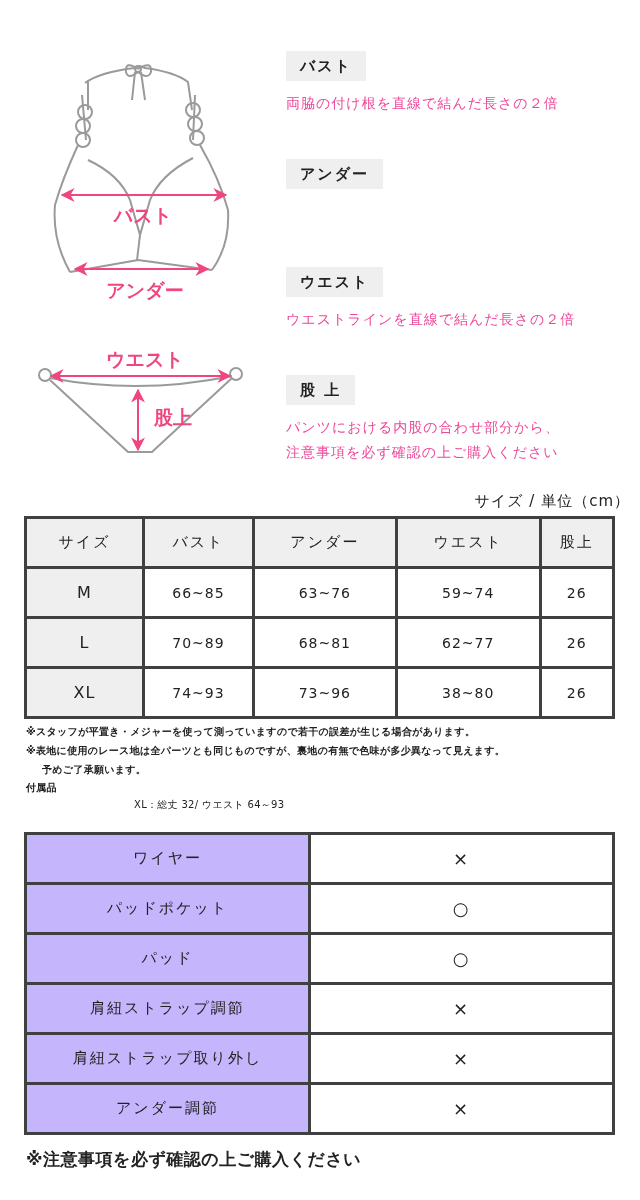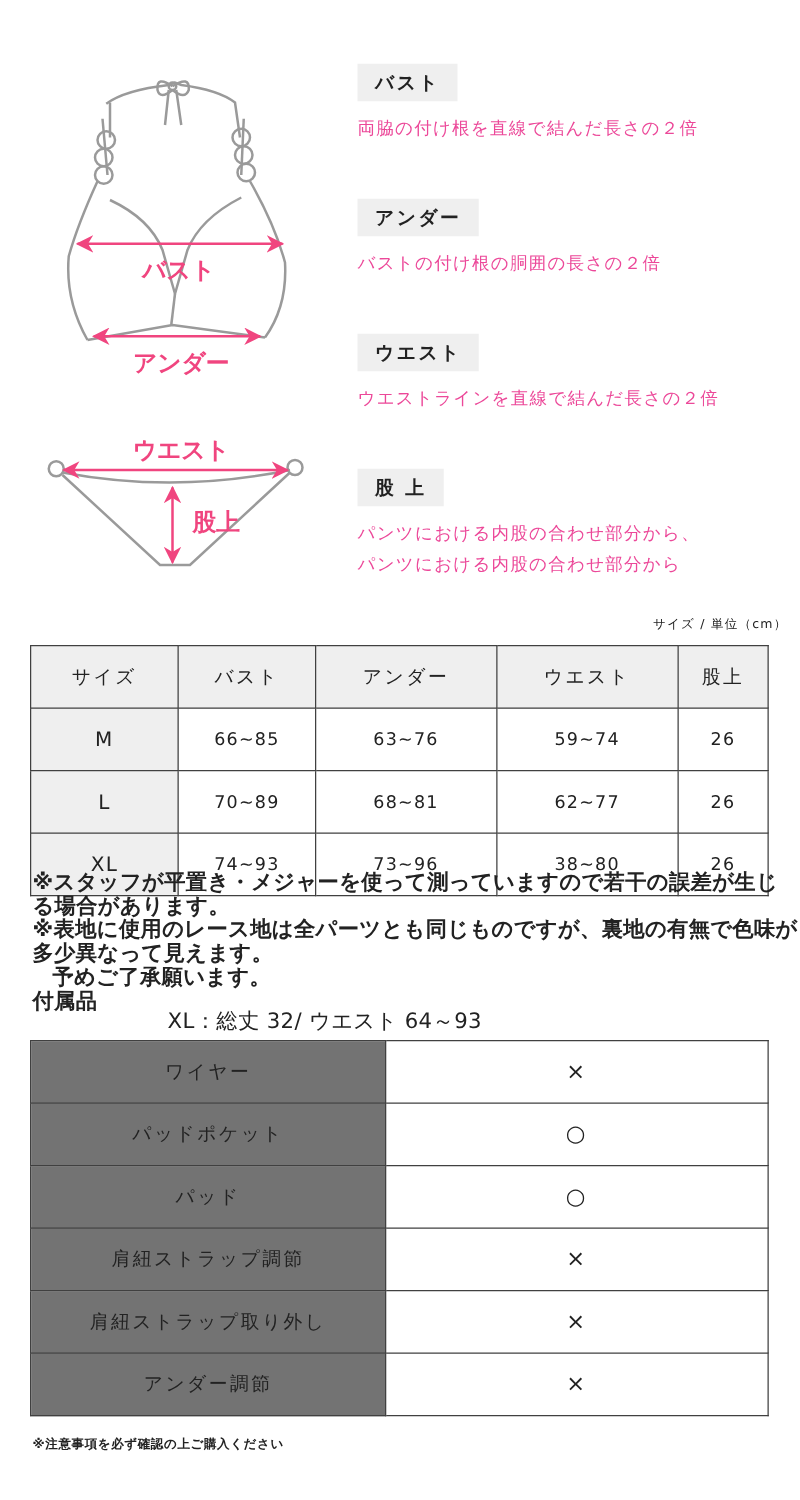--- a/index.html
+++ b/index.html
@@ -6,40 +6,40 @@
   html, body { width: 640px; height: 1200px; background: #ffffff; overflow: hidden; }
   body { position: relative; font-family: "DejaVu Sans", "Liberation Sans", sans-serif; color: #222; }
 
   .illus { position: absolute; left: 0; top: 0; width: 280px; height: 480px; }
   .illus svg { position: absolute; left: 0; top: 0; }
 
   .def { position: absolute; left: 286px; }
   .def-label { display: inline-block; background: #efefef; height: 30px; line-height: 30px; padding: 0 14px; font-size: 15px; font-weight: bold; color: #222; letter-spacing: 2px; }
   .def-text { font-size: 14px; color: #ec4899; margin-top: 10px; line-height: 25px; letter-spacing: 1px; }
 
-  .unit { position: absolute; right: 10px; top: 492px; font-size: 10px; color: #222; letter-spacing: 1px; }
+  .unit { position: absolute; right: 10px; top: 492px; font-size: 15px; color: #222; letter-spacing: 1px; }
 
   table { border-collapse: collapse; position: absolute; }
-  td, th { border: 1px solid #404040; text-align: center; vertical-align: middle; }
+  td, th { border: 3px solid #404040; text-align: center; vertical-align: middle; }
   #size-table { left: 24px; top: 516px; width: 591px; }
   #size-table th { background: #efefef; height: 50px; font-weight: normal; font-size: 15px; color: #222; letter-spacing: 2px; }
   #size-table td { height: 50px; font-size: 14px; color: #222; letter-spacing: 1px; }
   #size-table td.sz { background: #efefef; font-size: 16px; }
   #size-table col.c1 { width: 118px; }
 
-  .notes { position: absolute; left: 26px; top: 697px; font-size: 17px; font-weight: bold; color: #222; line-height: 19px; letter-spacing: 0.3px; }
+  .notes { position: absolute; left: 26px; top: 722px; font-size: 10px; font-weight: bold; color: #222; line-height: 19px; letter-spacing: 0.3px; }
   .notes .indent { padding-left: 16px; }
   .notes .acc { font-weight: normal; }
 
   #feat-table { left: 24px; top: 832px; width: 591px; }
   #feat-table td { height: 50px; font-size: 15px; color: #222; letter-spacing: 2px; }
-  #feat-table td.fname { background: #737373; width: 284px; }
+  #feat-table td.fname { background: #c4b5fd; width: 284px; }
   #feat-table td.fval { background: #fff; font-size: 18px; font-weight: normal; }
 
-  .footer { position: absolute; left: 26px; top: 1148px; font-size: 10px; font-weight: bold; color: #222; letter-spacing: 0.5px; }
+  .footer { position: absolute; left: 26px; top: 1148px; font-size: 17px; font-weight: bold; color: #222; letter-spacing: 0.5px; }
 </style>
 </head>
 <body>
 
 <div class="illus">
   <svg width="280" height="480" viewBox="0 0 280 480">
     <defs>
       <marker id="arr" viewBox="0 0 10 10" refX="9" refY="5" markerWidth="7" markerHeight="7" orient="auto-start-reverse">
         <path d="M0,0 L10,5 L0,10 L3,5 z" fill="#f0457f"></path>
       </marker>
@@ -84,31 +84,30 @@
     <text x="173" y="424" text-anchor="middle" font-size="19" font-weight="bold" fill="#f0457f" font-family="DejaVu Sans, sans-serif">股上</text>
   </svg>
 </div>
 
 <div class="def" style="top:51px;">
   <span class="def-label">バスト</span>
   <div class="def-text">両脇の付け根を直線で結んだ長さの２倍</div>
 </div>
 <div class="def" style="top:159px;">
   <span class="def-label">アンダー</span>
-  <div class="def-text">バストの付け根の胴囲の長さの２倍</div>
 </div>
 <div class="def" style="top:267px;">
   <span class="def-label">ウエスト</span>
   <div class="def-text">ウエストラインを直線で結んだ長さの２倍</div>
 </div>
 <div class="def" style="top:375px;">
   <span class="def-label">股 上</span>
   <div class="def-text">
     <div>パンツにおける内股の合わせ部分から、</div>
-    <div>パンツにおける内股の合わせ部分から</div>
+    <div>注意事項を必ず確認の上ご購入ください</div>
   </div>
 </div>
 
 <div class="unit">サイズ / 単位（cm）</div>
 
 <table id="size-table">
   <colgroup>
       <col class="c1">
       <col>
       <col>

